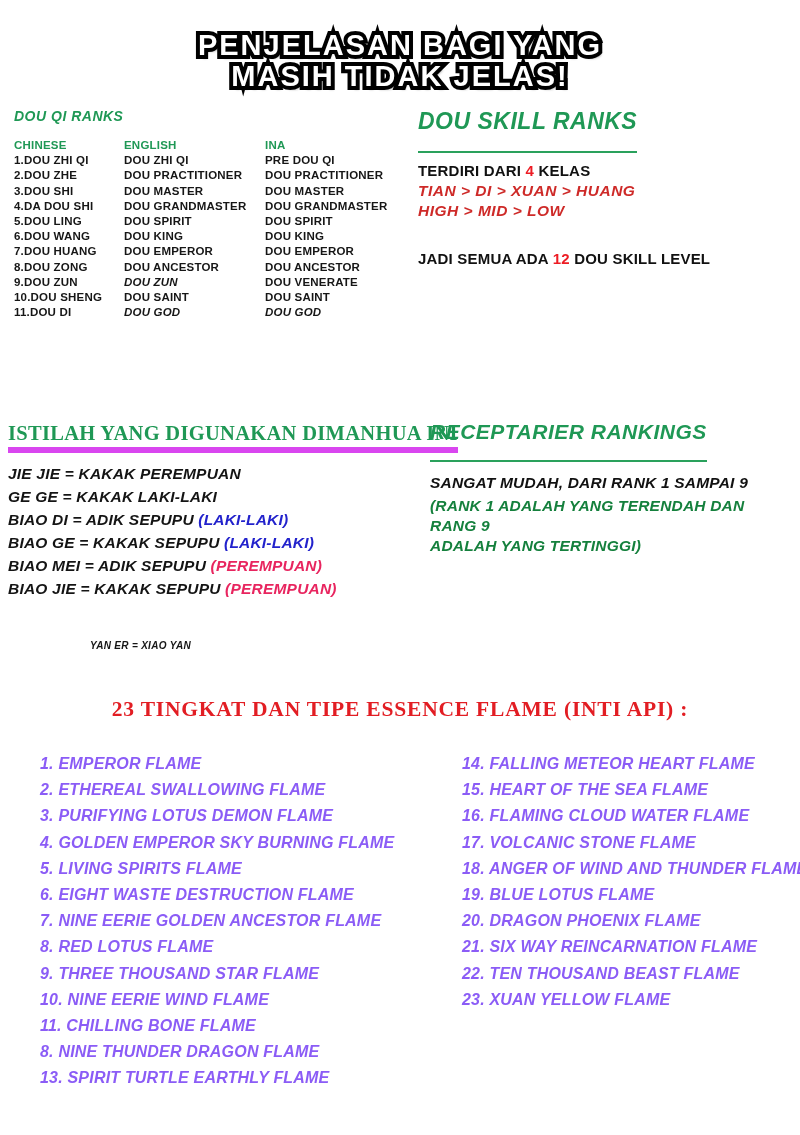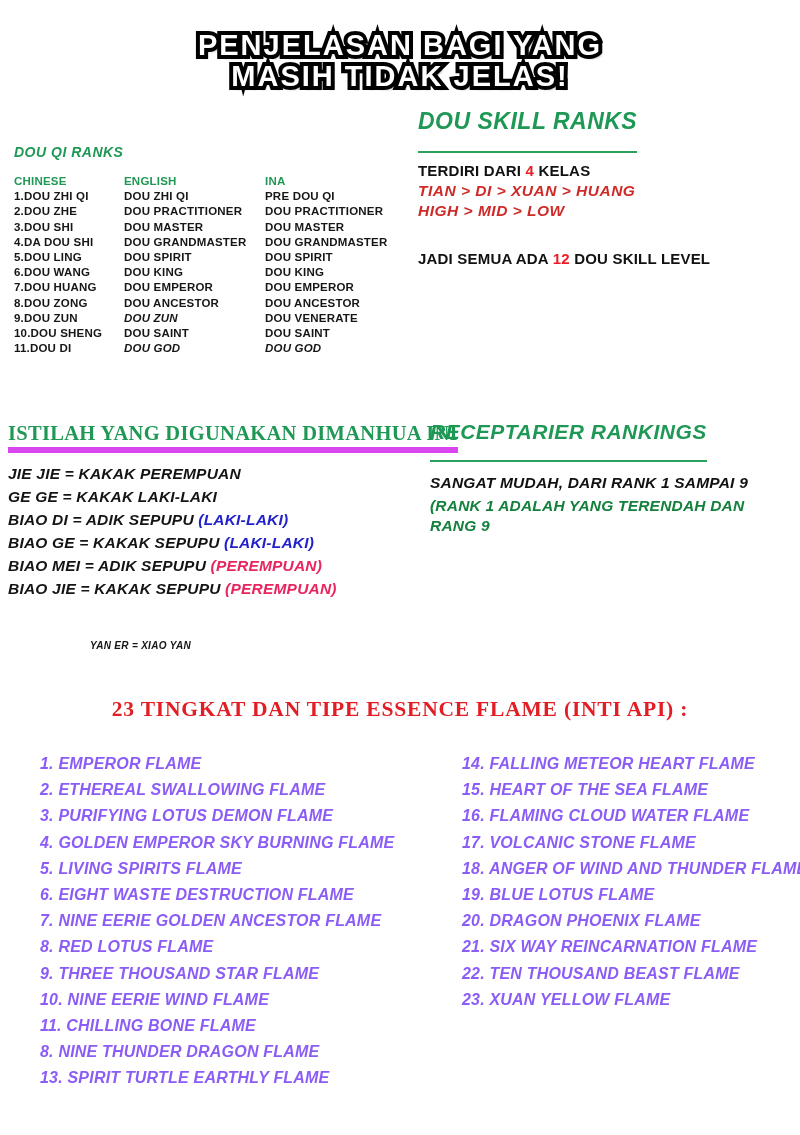--- a/index.html
+++ b/index.html
@@ -14,21 +14,21 @@
   .title-line{position:relative;height:31px;line-height:31px;
               font-family:"Liberation Sans",sans-serif;font-weight:700;
               font-size:29px;letter-spacing:2px;}
   .title-stroke{position:absolute;left:0;right:0;top:0;color:#000;
                 -webkit-text-stroke:8px #000;
                 text-shadow:3px 4px 2px rgba(120,120,120,.45);}
   .title-fill{position:absolute;left:0;right:0;top:0;color:#fff;}
 
   
   .douqi{position:absolute;left:14px;top:108px;}
-  .douqi-heading{font-size:14px;font-weight:700;font-style:italic;color:#1f9855;letter-spacing:.5px;margin-top:36px;}
+  .douqi-heading{font-size:14px;font-weight:700;font-style:italic;color:#1f9855;letter-spacing:.5px;}
   .ranks-table{margin-top:14px;display:grid;grid-template-columns:110px 141px 150px;
                font-size:11.5px;line-height:15.2px;font-weight:700;color:#161616;letter-spacing:.2px;}
   .ranks-table .hdr{color:#1f9855;}
   .ranks-table .i{font-style:italic;}
 
   
   .skill{position:absolute;left:418px;top:108px;width:372px;}
   .green-heading{display:inline-block;font-weight:700;font-style:italic;color:#1f9855;
                  border-bottom:2px solid #2aa15c;padding-bottom:16px;}
   .skill .green-heading{font-size:23px;letter-spacing:.5px;}
@@ -175,20 +175,21 @@
       <div class="istilah-item">
         <span>BIAO JIE = KAKAK SEPUPU </span><span class="text-pink">(PEREMPUAN)</span>
       </div>
     </div>
   </div>
 
   <div class="recep">
     <span class="green-heading">RECEPTARIER RANKINGS</span>
     <div class="comic recep-line1">SANGAT MUDAH, DARI RANK 1 SAMPAI 9</div>
     <div class="recep-red first">(RANK 1 ADALAH YANG TERENDAH DAN RANG 9</div>
+    <div class="recep-red">ADALAH YANG TERTINGGI)</div>
   </div>
 
   <div class="yaner">YAN ER = XIAO YAN</div>
 
   <div class="flames-heading">23 TINGKAT DAN TIPE ESSENCE FLAME (INTI API) :</div>
 
   <div class="flame-col left">
     <div>1. EMPEROR FLAME</div>
     <div>2. ETHEREAL SWALLOWING FLAME</div>
     <div>3. PURIFYING LOTUS DEMON FLAME</div>

